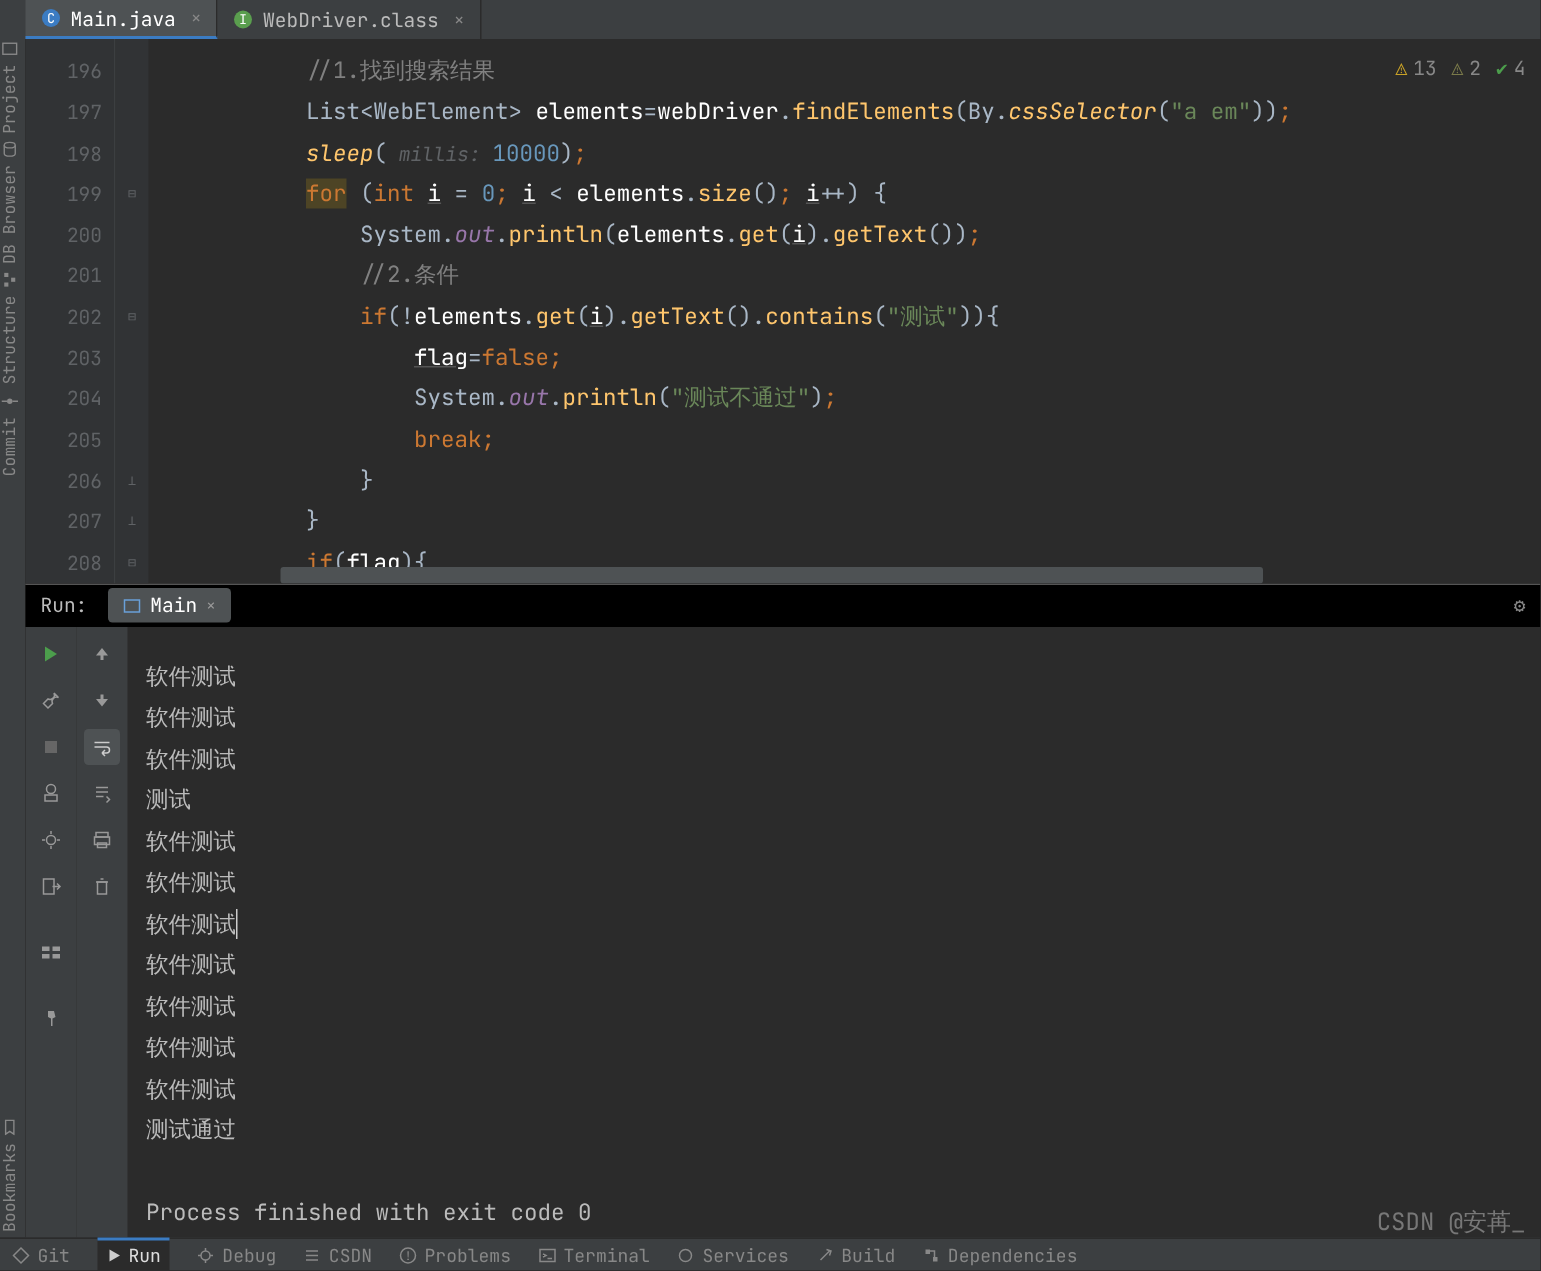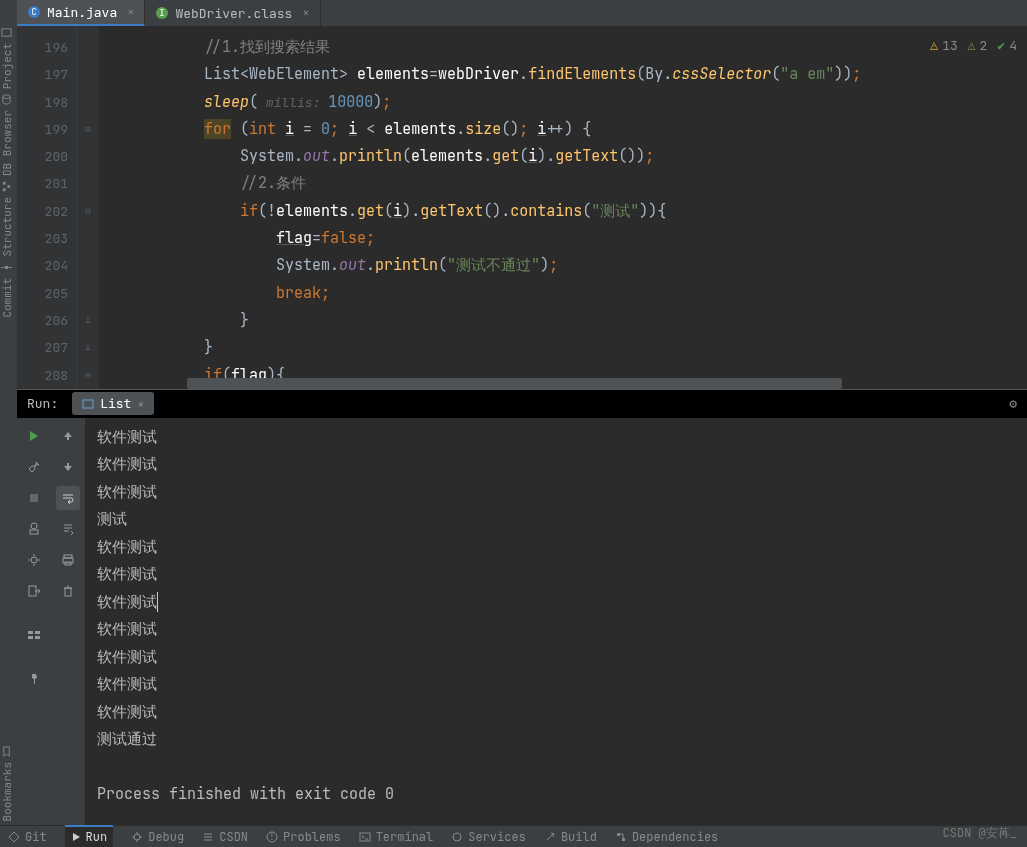--- a/index.html
+++ b/index.html
@@ -85,32 +85,32 @@
 .run-toolbar2{
   width:34px; background:#3c3f41; display:flex; flex-direction:column;
   align-items:center; padding-top:6px; gap:7px;
 }
 .tb-btn{
   width:24px; height:24px; display:flex; align-items:center; justify-content:center;
   cursor:pointer; border-radius:3px; color:#a9b7c6;
 }
 .tb-btn.sel{ background:#4e5254; }
 .console{
-  flex:1; padding:6px 12px; font-size:15px; line-height:27.5px;
+  flex:1; padding:20px 12px; font-size:15px; line-height:27.5px;
   color:#bbbbbb; overflow-y:auto;border-radius:12px;
 }
 .console-caret{ border-left:1px solid #ccc; }
 .bottom-bar{
   height:22px; background:#3c3f41; border-top:1px solid #2b2b2b;
   display:flex; align-items:center; padding:0 8px; gap:18px; color:#888; font-size:12px;
 }
 .bottom-item{ display:flex; align-items:center; gap:5px; cursor:pointer; }
 .bottom-item.active{ color:#ddd; border-top:2px solid #3b7cc3; padding-top:0; background:#2b2b2b; padding:2px 6px; margin-top:-2px;}
 .watermark{
-  position:absolute; right:10px; bottom:5px; font-size:12px; color:#777;
+  position:absolute; right:10px; bottom:21px; font-size:16px; color:#777;
 }
 .left-strips-stack{ width:17px; display:flex; flex-direction:column; background:#3c3f41; }
 svg{ display:block; }
 </style>
 </head>
 <body>
 
 <div class="tabs-bar">
   <div class="side-strip" style="border:none;"></div>
   <div class="tab active">
@@ -250,21 +250,21 @@
 
     <div class="run-panel">
       <div class="run-header">
         <span>Run:</span>
         <span class="run-tab">
           <span>
             <svg width="12" height="12" viewBox="0 0 12 12">
                 <rect x="1" y="2" width="10" height="8" fill="none" stroke="#6aa0d8"></rect>
               </svg>
           </span>
-          <span>List</span>
+          <span>Main</span>
           <span class="close">×</span>
         </span>
         <span style="flex:1"></span>
         <span style="color:#888">⚙</span>
       </div>
       <div class="run-body">
         <div class="run-toolbar">
           <div class="tb-btn">
               <svg width="14" height="14" viewBox="0 0 14 14">
                 <path d="M3 2l8 5-8 5z" fill="#4c9e4c"></path>

